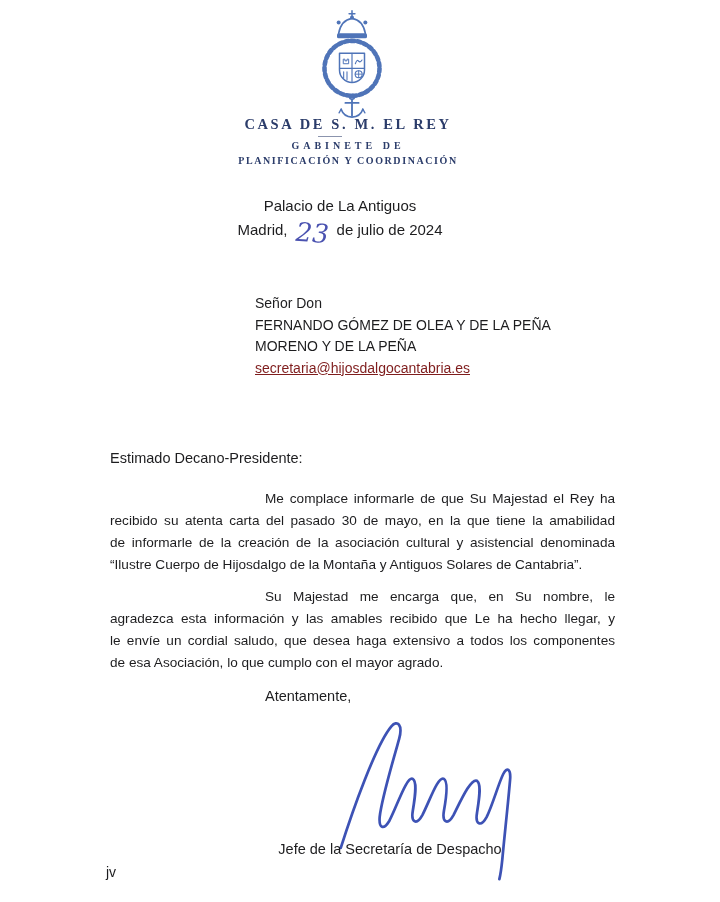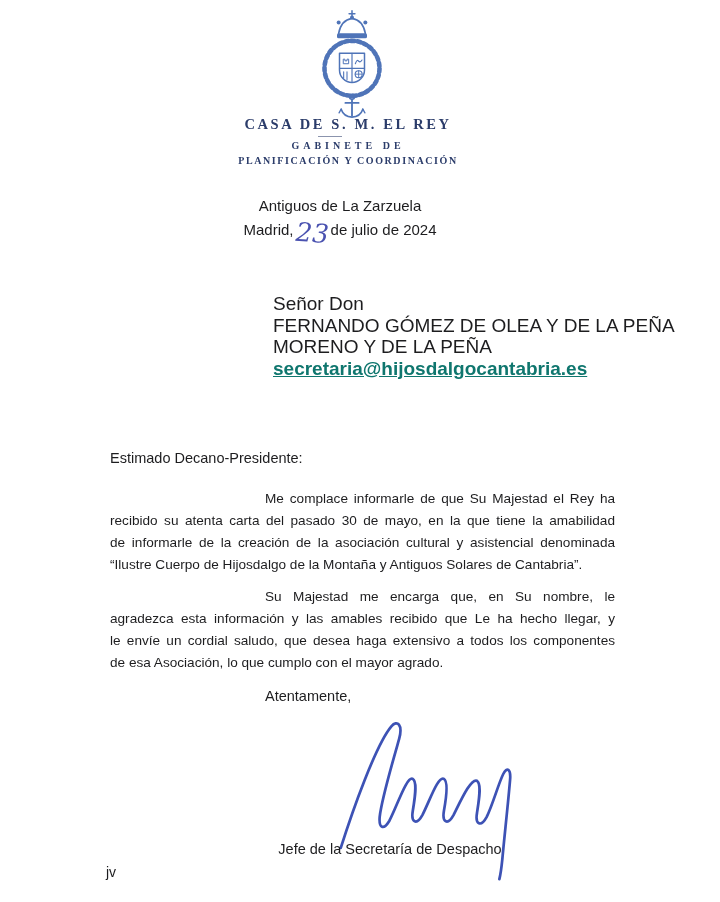--- a/index.html
+++ b/index.html
@@ -17,29 +17,29 @@
   .org{position:absolute;left:0;top:116px;width:696px;text-align:center;
        font-family:"Liberation Serif",serif;color:#2b3c6a;}
   .org-line1{font-size:14.5px;letter-spacing:2.6px;font-weight:600;}
   .org-line2{font-size:10px;letter-spacing:4px;font-weight:600;margin-top:7px;}
   .org-line3{font-size:10px;letter-spacing:1.6px;font-weight:600;margin-top:4px;}
   .sm-underline{position:absolute;left:318px;top:136px;width:24px;height:1px;
        background:#2b3c6a;opacity:.55;}
   
   .dateline{position:absolute;left:40px;top:195px;width:600px;text-align:center;
        font-size:15px;line-height:21px;}
-  .dateline-row2{margin-top:3px;display:flex;justify-content:center;align-items:flex-start;gap:2px;}
+  .dateline-row2{margin-top:3px;display:flex;justify-content:center;align-items:flex-start;gap:8px;}
   .hand-day{
     font-family:"DejaVu Serif",serif;font-style:italic;
     color:#4a52b0;font-size:26px;line-height:20px;
     transform:rotate(4deg) translateY(4px);display:inline-block;
   }
   
-  .recipient{position:absolute;left:273px;top:293px;font-size:19px;line-height:21.5px;}
-  .email-link{color:#0f766e;text-decoration:underline;font-weight:bold;}
+  .recipient{position:absolute;left:255px;top:293px;font-size:14px;line-height:21.5px;}
+  .email-link{color:#7f1d1d;text-decoration:underline;}
   
   .greeting{position:absolute;left:110px;top:450px;font-size:14.5px;}
   .para{position:absolute;left:110px;width:505px;font-size:13.6px;line-height:22px;}
   .para1{top:488px;}
   .para2{top:586px;}
   .jline{text-align:justify;white-space:normal;}
   .jline.stretch{text-align-last:justify;}
   .para .jline.first{text-indent:155px;}
   .closing{position:absolute;left:265px;top:688px;font-size:14.5px;}
   
@@ -88,21 +88,21 @@
   </svg>
 
   <div class="org">
     <div class="org-line1">CASA DE S. M. EL REY</div>
     <div class="org-line2">GABINETE DE</div>
     <div class="org-line3">PLANIFICACIÓN Y COORDINACIÓN</div>
   </div>
   <div class="sm-underline"></div>
 
   <div class="dateline">
-    <div>Antiguos de La Zarzuela</div>
+    <div>Palacio de La Antiguos</div>
     <div class="dateline-row2">
       <span>Madrid,</span>
       <span class="hand-day">23</span>
       <span>de julio de 2024</span>
     </div>
   </div>
 
   <div class="recipient">
     <div>Señor Don</div>
     <div>FERNANDO GÓMEZ DE OLEA Y DE LA PEÑA</div>

